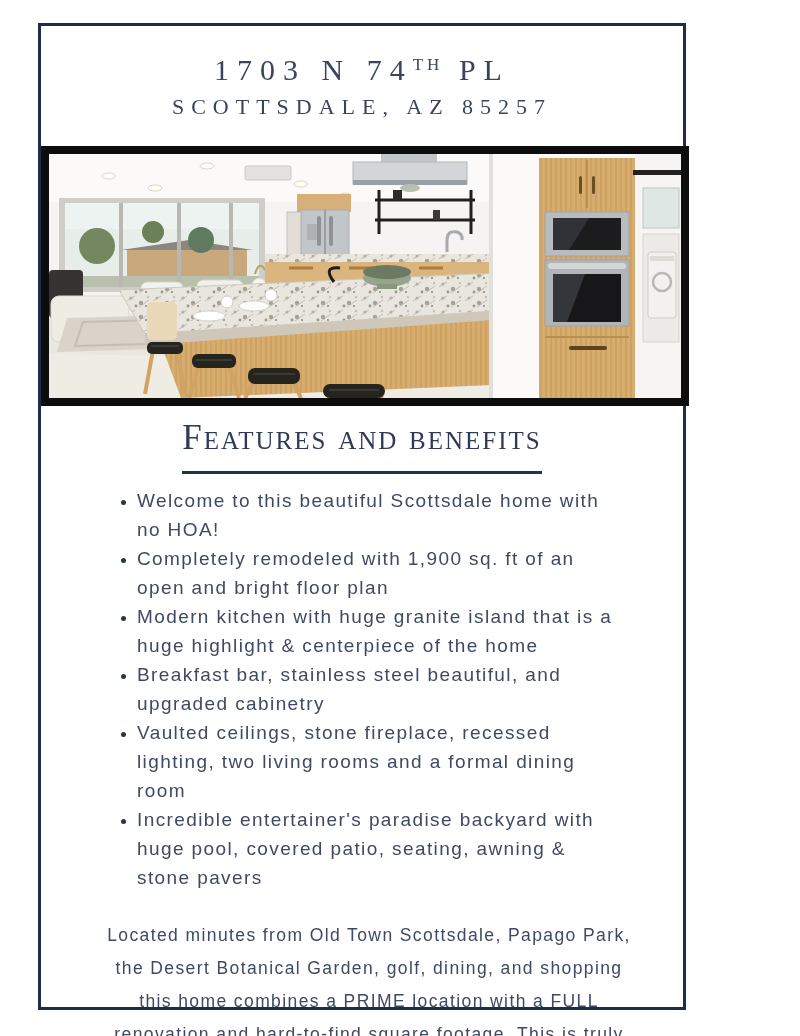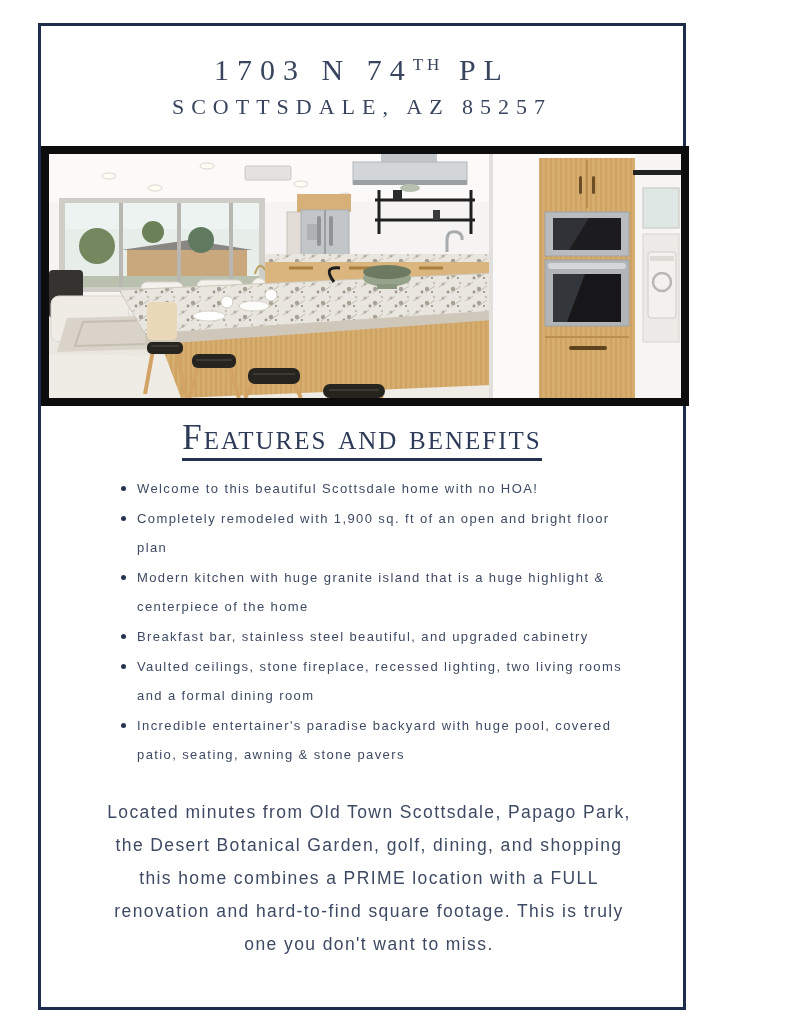--- a/index.html
+++ b/index.html
@@ -49,31 +49,31 @@
     font-family: "Liberation Serif", serif;
     font-weight: 400;
   }
   .features-heading span {
     display: inline-block;
     font-size: 35px;
     font-variant: small-caps;
     letter-spacing: 2px;
     color: #2e3b58;
     border-bottom: 3px solid #24324f;
-    padding-bottom: 1px;
+    padding-bottom: 14px;
     line-height: 1.05;
   }
   
   .features-list {
     margin: 12px 60px 0 64px;
     padding-left: 32px;
     list-style: disc outside;
   }
   .features-list li {
-    font-size: 13px;
+    font-size: 19px;
     letter-spacing: 1.4px;
     line-height: 29px;
     max-width: 600px;
     color: #3e4a63;
   }
   .features-list li::marker { color: #27344f; font-size: 15px; }
   
   .location-para {
     margin: 27px 48px 0 62px;
     max-width: 690px;

